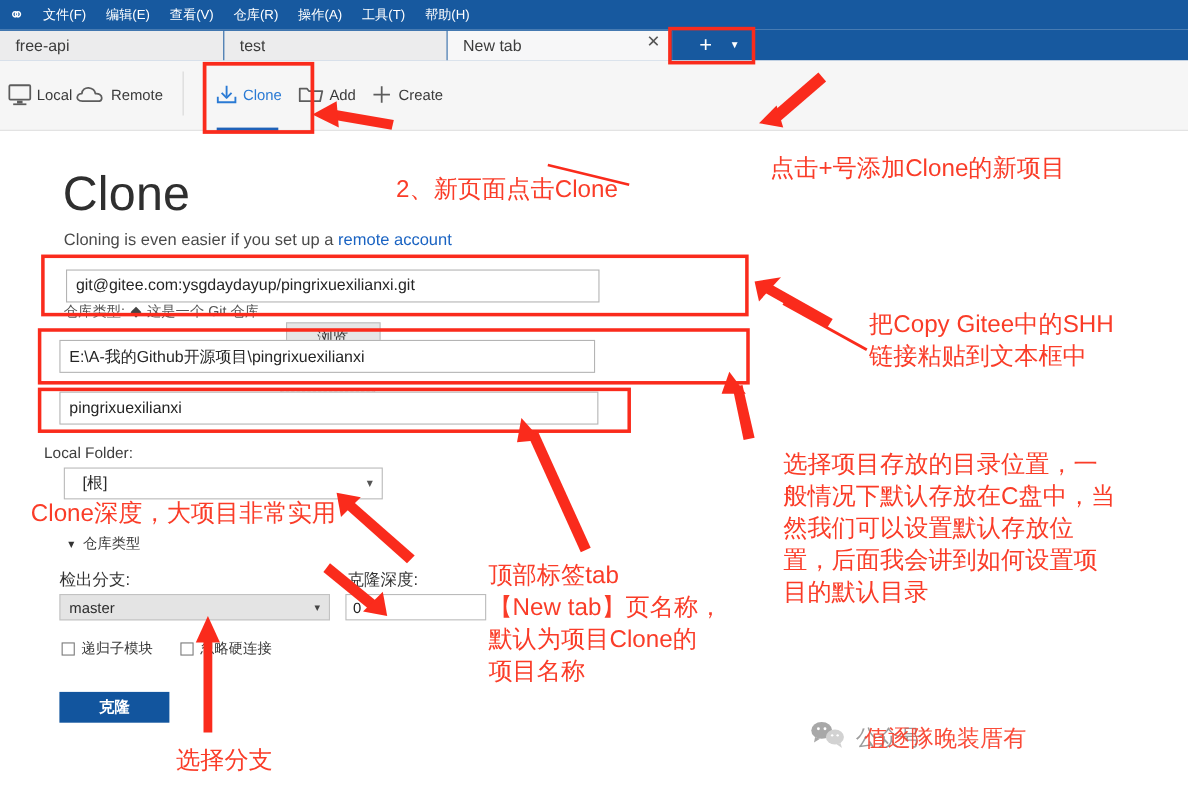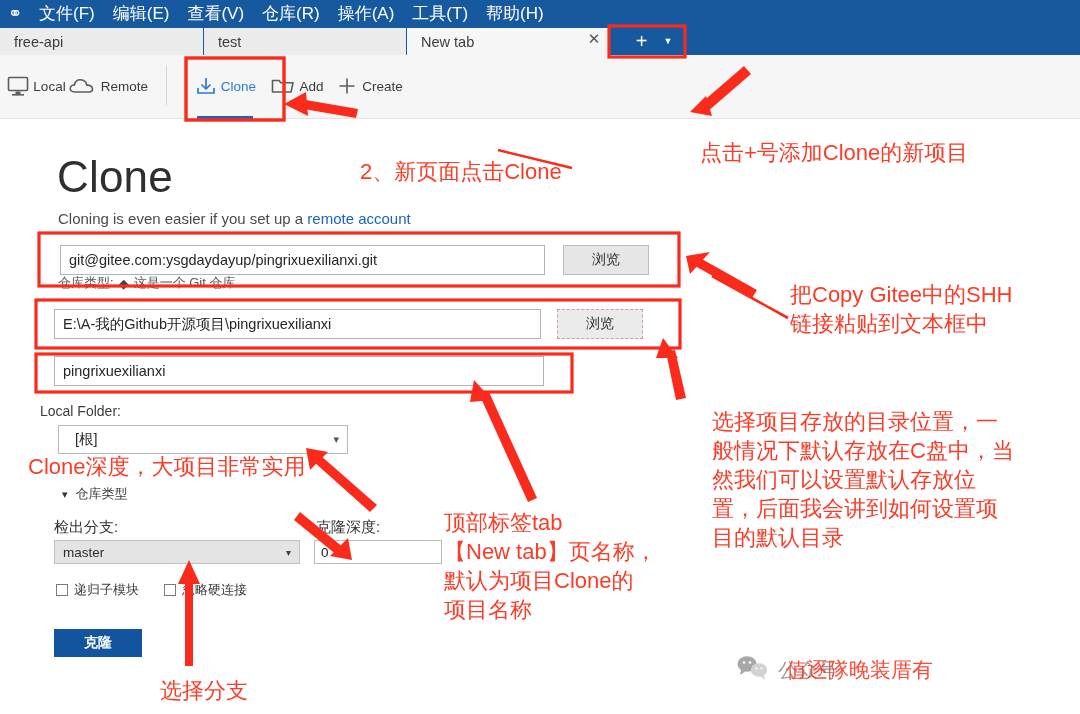--- a/index.html
+++ b/index.html
@@ -20,21 +20,21 @@
     display:flex; align-items:center;
   }
   #app-logo{
     width:30px; height:27px;
     display:flex; align-items:center; justify-content:center;
   }
   #app-logo .glyph{
     color:#ffffff; font-size:17px; line-height:17px; font-weight:bold;
   }
   .menu-item{
-    color:#ffffff; font-size:17px; padding:0 9px; white-space:nowrap;
+    color:#ffffff; font-size:12px; padding:0 9px; white-space:nowrap;
     line-height:27px; cursor:default;
   }
 
   
   #tabstrip{
     position:absolute; left:0; top:27px; width:1080px; height:28px;
     background:#17599f;
     display:flex; align-items:flex-end;
   }
   .tab{
@@ -80,21 +80,21 @@
   #clone-title{
     position:absolute; left:57px; top:152px;
     font-size:44px; color:#2f2f2f; font-weight:400; letter-spacing:0.2px;
   }
   #clone-sub{
     position:absolute; left:58px; top:210px;
     font-size:15px; color:#4a4a4a;
   }
   #clone-sub a{ color:#1a63c2; text-decoration:none; }
 
-  .txtrow{ position:absolute; display:flex; align-items:center; }
+  .txtrow{ position:absolute; display:flex; align-items:center;flex-direction:column; }
   .txtin{
     height:30px; background:#ffffff; border:1px solid #b4b4b4;
     font-size:14.5px; color:#262626; padding:0 8px;
     display:flex; align-items:center; white-space:nowrap; overflow:hidden;
   }
   .browse{
     width:86px; height:30px; background:#e6e6e6; border:1px solid #bdbdbd;
     font-size:14px; color:#333; display:flex; align-items:center;
     justify-content:center;
   }
@@ -143,21 +143,21 @@
     background:#fff; border:1px solid #bbb; font-size:13.5px; color:#222;
     display:flex; align-items:center; padding:0 6px;
   }
 
   .cbox{ position:absolute; display:flex; align-items:center; gap:6px; font-size:13px; color:#3a3a3a;text-align:right; }
   .cbox .bx{ width:12px; height:12px; border:1px solid #7a7a7a; background:#fff; }
   #cb1{ left:56px; top:581px; }
   #cb2{ left:164px; top:581px; }
 
   #clone-btn{
-    position:absolute; left:54px; top:629px; width:88px; height:28px;
+    position:absolute; left:54px; top:629px; width:100px; height:28px;
     background:#12559e; color:#fff; font-size:14px; font-weight:bold;
     display:flex; align-items:center; justify-content:center;
   }
 
   
   #overlay{ position:absolute; left:0; top:0; width:1080px; height:714px; pointer-events:none; }
   .ann{
     position:absolute; color:#fa3c28; font-size:22px; line-height:29px;
     white-space:pre-line; font-family:"Liberation Sans","DejaVu Sans",sans-serif;
   }

